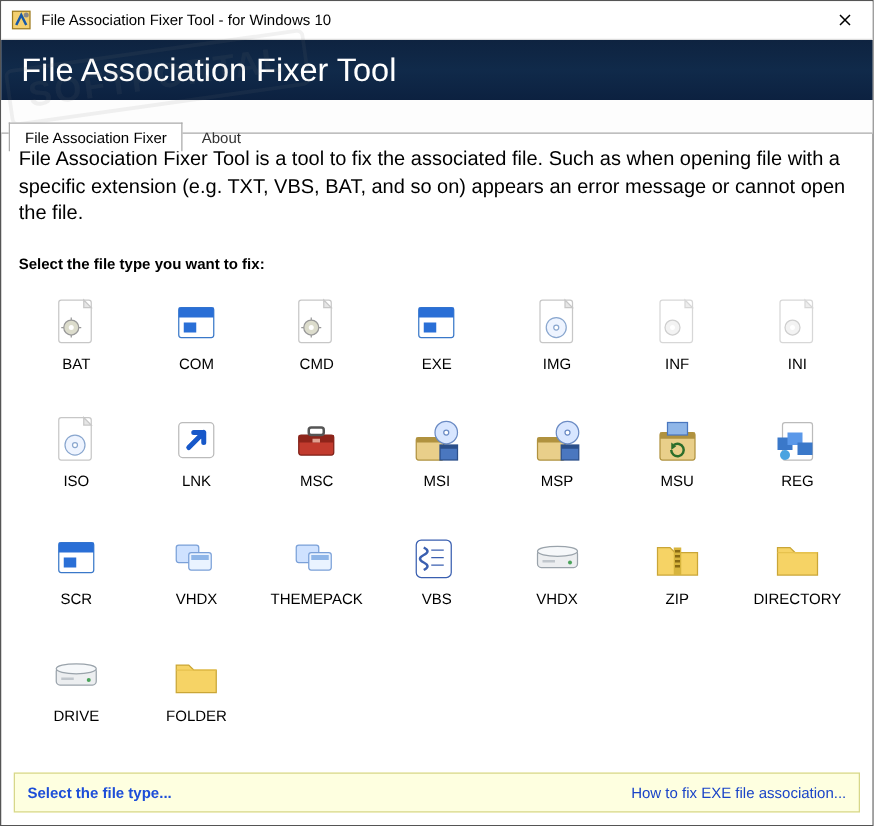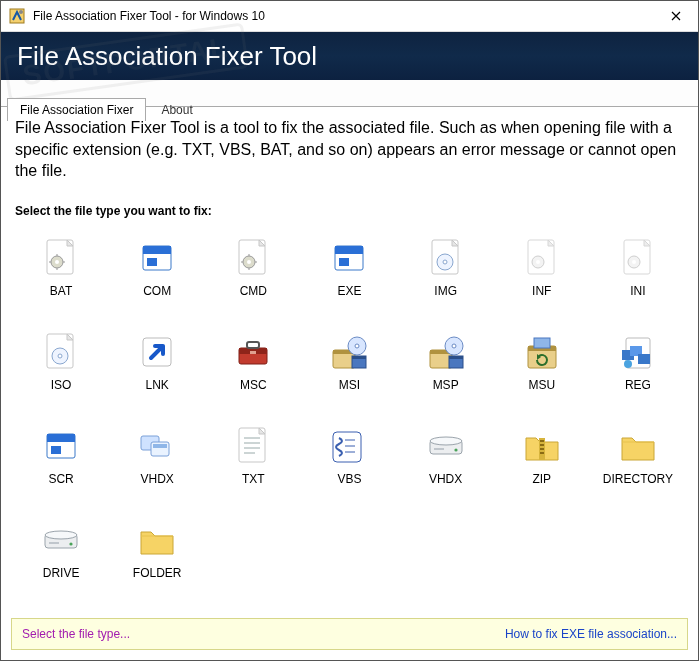--- a/index.html
+++ b/index.html
@@ -13,21 +13,21 @@
   .tab{padding:4px 12px;font-size:12px;color:#333;cursor:pointer;position:relative;top:15px;border:1px solid transparent;border-bottom:none}
   .tab.active{background:#fff;border-color:#aaa;color:#000}
   .body{flex:1;padding:10px 14px 10px 14px;display:flex;flex-direction:column;overflow:hidden}
   .desc{font-size:16px;line-height:1.35;margin-bottom:22px}
   .prompt{font-size:12px;font-weight:700;margin-bottom:16px}
   .grid{flex:1;display:grid;grid-template-columns:repeat(7,1fr);grid-auto-rows:90px;gap:4px 4px;align-content:start}
   .cell{display:flex;flex-direction:column;align-items:center;justify-content:flex-start;cursor:pointer;padding-top:4px;border-radius:2px}
   .cell .ic{width:40px;height:40px;margin-bottom:6px}
   .cell .lbl{font-size:12px;text-align:center}
   .statusbar{height:30px;margin:6px 10px 10px 10px;border:1px solid #d7d78a;background:#feffe0;display:flex;align-items:center;padding:0 10px;font-size:12px}
-  .statusbar .left{flex:1;font-weight:400;color:#a21caf}
+  .statusbar .left{flex:1;font-weight:700;color:#1d4ed8}
   .statusbar .right{color:#1a44c8;font-weight:400;cursor:pointer}
   .watermark{position:absolute;left:4px;top:38px;font-size:28px;font-weight:900;color:rgba(120,120,120,0.1);transform:rotate(-8deg);pointer-events:none;letter-spacing:2px;border:3px solid rgba(120,120,120,0.1);padding:4px 14px;border-radius:6px}
   svg{display:block}
 </style>
 </head>
 <body>
 
 <div class="window">
 
   <div class="titlebar">
@@ -245,29 +245,26 @@
               <rect x="4" y="10" width="18" height="14" rx="2" fill="#cfe2ff" stroke="#7aa0d8"></rect>
               <rect x="14" y="16" width="18" height="14" rx="2" fill="#eaf3ff" stroke="#7aa0d8"></rect>
               <rect x="16" y="18" width="14" height="4" fill="#8fb6e8"></rect>
             </svg>
           </div>
           <div class="lbl">VHDX</div>
         </div>
         <div class="cell">
           <div class="ic">
             <svg viewBox="0 0 40 40">
-              <rect x="6" y="2" width="26" height="34" rx="2" fill="#fff" stroke="#c7c7c7"></rect>
-              <path d="M26 2 L32 8 L26 8 Z" fill="#e6e6e6" stroke="#c7c7c7"></path>
-              <line x1="11" y1="12" x2="27" y2="12" stroke="#9aa"></line>
-              <line x1="11" y1="17" x2="27" y2="17" stroke="#9aa"></line>
-              <line x1="11" y1="22" x2="27" y2="22" stroke="#9aa"></line>
-              <line x1="11" y1="27" x2="22" y2="27" stroke="#9aa"></line>
-            </svg>
-          </div>
-          <div class="lbl">TXT</div>
+              <rect x="4" y="10" width="18" height="14" rx="2" fill="#cfe2ff" stroke="#7aa0d8"></rect>
+              <rect x="14" y="16" width="18" height="14" rx="2" fill="#eaf3ff" stroke="#7aa0d8"></rect>
+              <rect x="16" y="18" width="14" height="4" fill="#8fb6e8"></rect>
+            </svg>
+          </div>
+          <div class="lbl">THEMEPACK</div>
         </div>
         <div class="cell">
           <div class="ic">
             <svg viewBox="0 0 40 40">
               <path d="M8 6 h20 a4 4 0 0 1 4 4 v22 a4 4 0 0 1 -4 4 h-20 a4 4 0 0 1 -4 -4 v-22 a4 4 0 0 1 4 -4 z" fill="#fff" stroke="#3a5fb0"></path>
               <path d="M10 12 q6 3 0 6 q-6 3 0 6 q6 3 0 6" stroke="#3a5fb0" fill="none" stroke-width="2"></path>
               <line x1="16" y1="14" x2="26" y2="14" stroke="#3a5fb0"></line>
               <line x1="16" y1="20" x2="26" y2="20" stroke="#3a5fb0"></line>
               <line x1="16" y1="26" x2="26" y2="26" stroke="#3a5fb0"></line>
             </svg>

